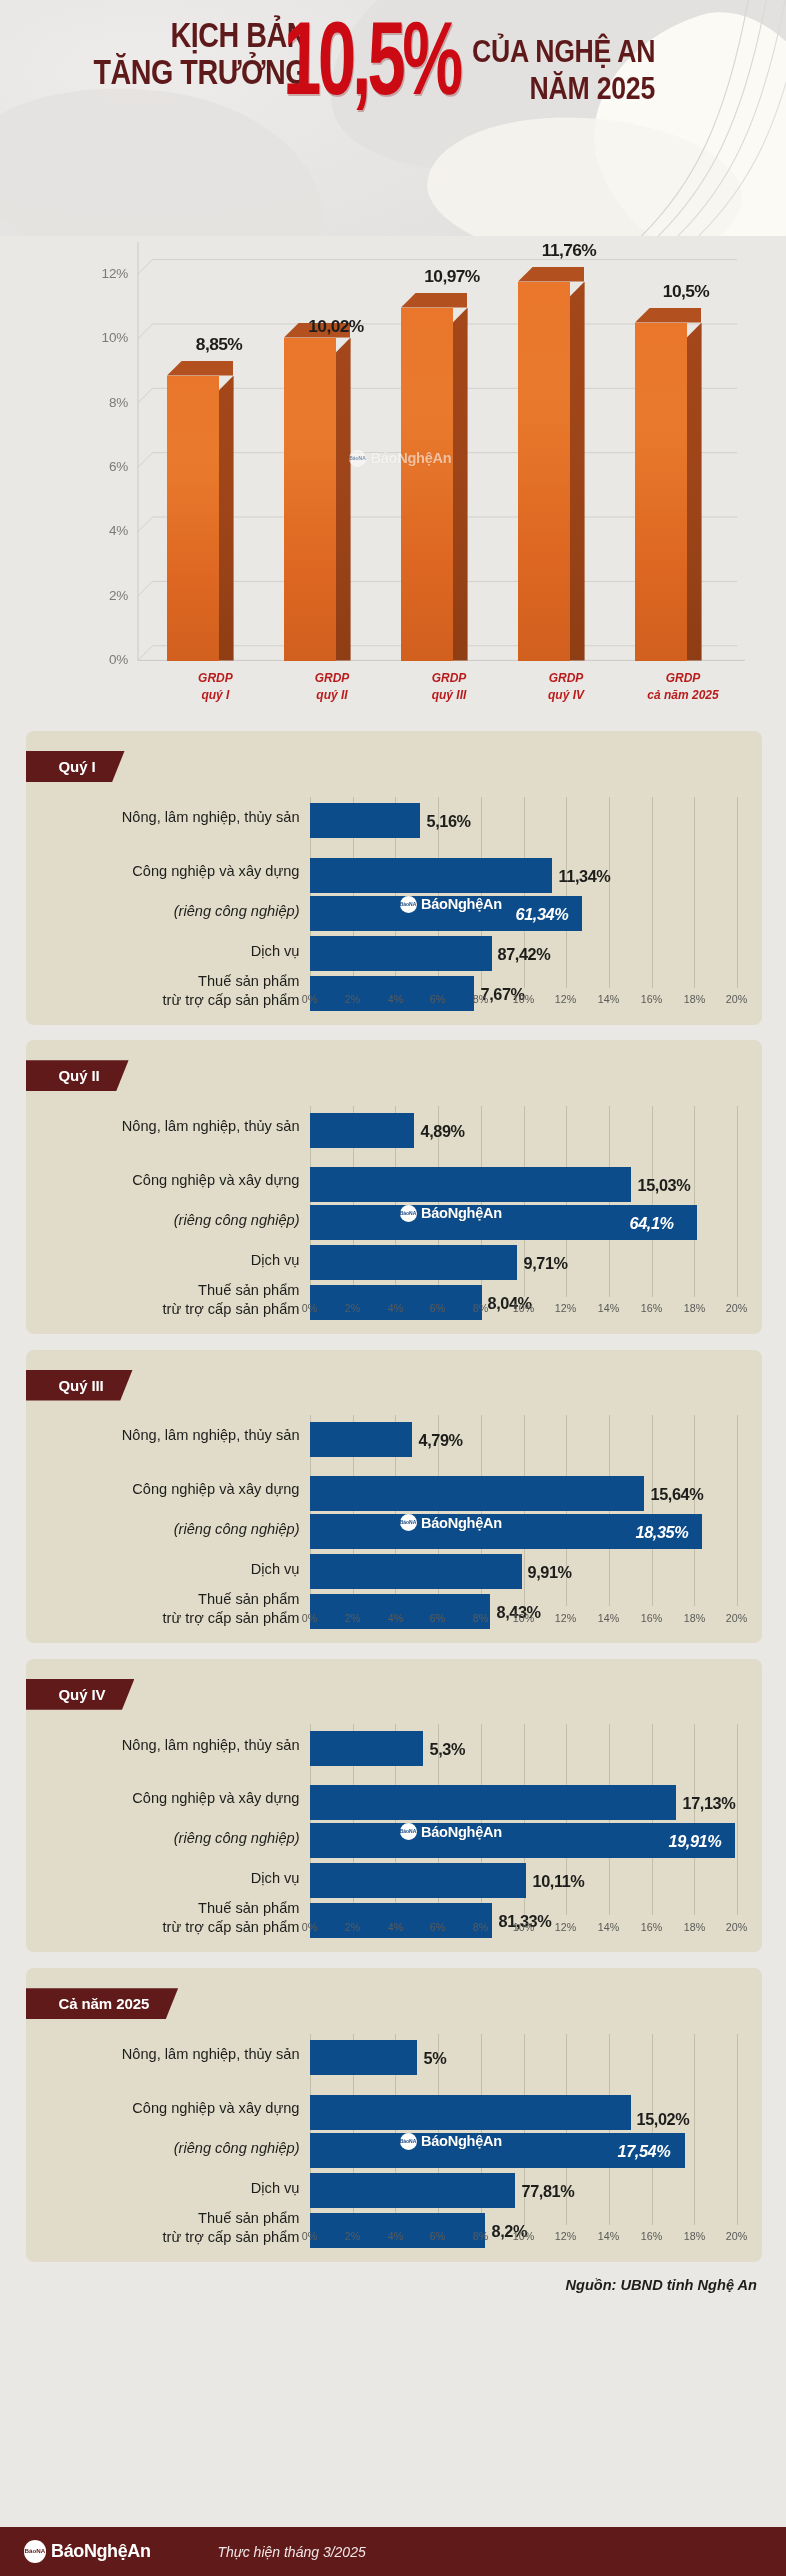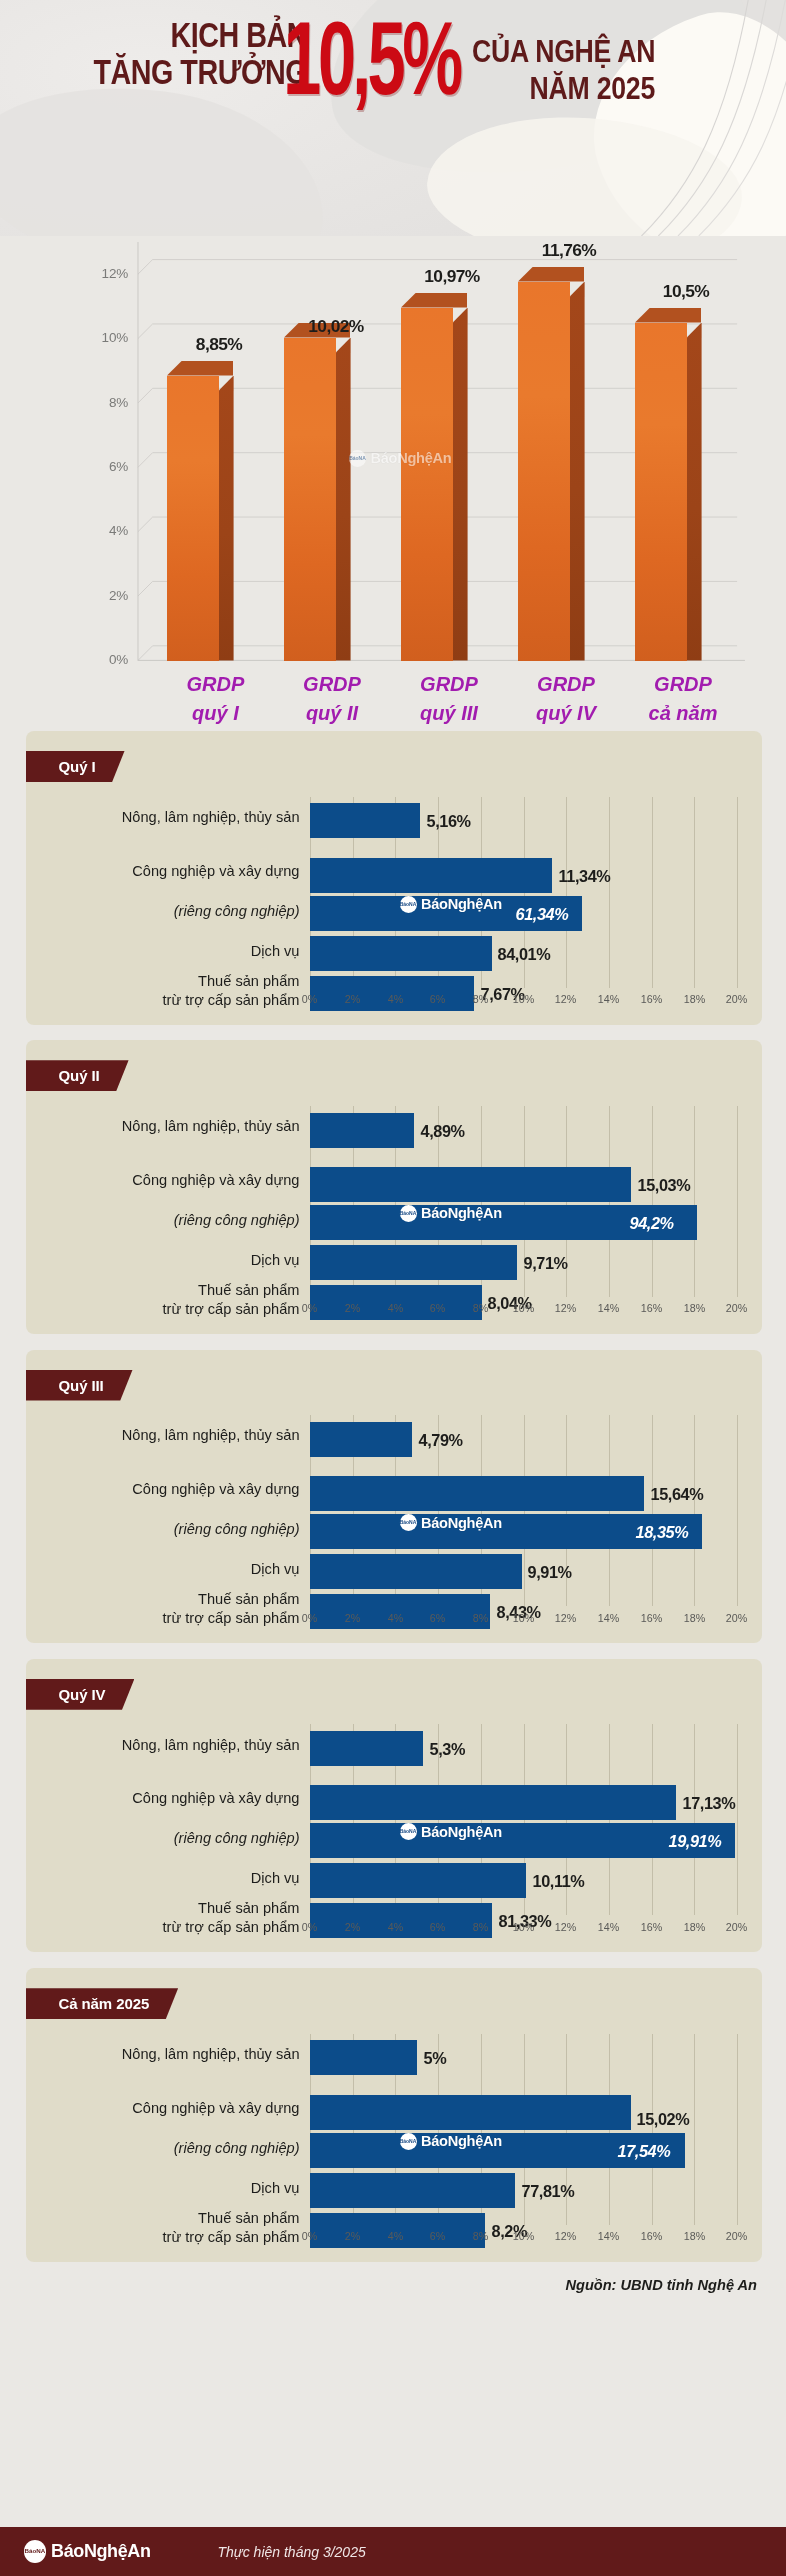--- a/index.html
+++ b/index.html
@@ -108,22 +108,22 @@
     border-bottom:14.6px solid transparent;
     border-top:0; height:0; width:0;
   }
   .cc-val {
     position:absolute; width:112px; text-align:center;
     font-weight:bold; font-size:17.4px; color:#1D1D1B;
     letter-spacing:-0.6px;
   }
   .cc-cat {
     position:absolute; width:112px; text-align:center;
-    font-style:italic; font-weight:bold; font-size:20px;
-    color:#a21caf; line-height:1.45;
+    font-style:italic; font-weight:bold; font-size:12px;
+    color:#b91c1c; line-height:1.45;
   }
   .cc-watermark{
     position:absolute; left:315px; top:208px;
     display:flex; align-items:center; gap:5px;
     opacity:.55;
   }
 
   
   .wm { display:flex; align-items:center; gap:4.5px; }
   .wm-logo {
@@ -366,21 +366,21 @@
           <div class="hc-gridline" style="left: 342px;"></div>
           <div class="hc-gridline" style="left: 384px;"></div>
           <div class="hc-gridline" style="left: 427px;"></div>
           <div class="hc-bar" style="left: 0px; top: 6.7px; width: 110px; background: rgb(12, 76, 138);"></div>
           <div class="hc-val" style="top: 15.7px; left: 117px;">5,16%</div>
           <div class="hc-bar" style="left: 0px; top: 61px; width: 242px; background: rgb(12, 76, 138);"></div>
           <div class="hc-val" style="top: 70px; left: 249px;">11,34%</div>
           <div class="hc-bar" style="left: 0px; top: 99px; width: 272px; background: rgb(12, 76, 138);"></div>
           <div class="hc-val inside" style="top: 108px; left: 206px;">61,34%</div>
           <div class="hc-bar" style="left: 0px; top: 139px; width: 182px; background: rgb(12, 76, 138);"></div>
-          <div class="hc-val" style="top: 148px; left: 188px;">84,01%</div>
+          <div class="hc-val" style="top: 148px; left: 188px;">87,42%</div>
           <div class="hc-bar" style="left: 0px; top: 179px; width: 164px; background: rgb(12, 76, 138);"></div>
           <div class="hc-val" style="top: 188px; left: 171px;">7,67%</div>
           <div class="hc-wm wm">
             <span class="wm-logo">
               <span>BáoNA</span>
             </span>
             <span class="wm-txt">BáoNghệAn</span>
           </div>
         </div>
         <div class="hc-xaxis">
@@ -426,21 +426,21 @@
           <div class="hc-gridline" style="left: 256px;"></div>
           <div class="hc-gridline" style="left: 299px;"></div>
           <div class="hc-gridline" style="left: 342px;"></div>
           <div class="hc-gridline" style="left: 384px;"></div>
           <div class="hc-gridline" style="left: 427px;"></div>
           <div class="hc-bar" style="left: 0px; top: 6.7px; width: 104px; background: rgb(12, 76, 138);"></div>
           <div class="hc-val" style="top: 15.7px; left: 111px;">4,89%</div>
           <div class="hc-bar" style="left: 0px; top: 61px; width: 321px; background: rgb(12, 76, 138);"></div>
           <div class="hc-val" style="top: 70px; left: 328px;">15,03%</div>
           <div class="hc-bar" style="left: 0px; top: 99px; width: 387px; background: rgb(12, 76, 138);"></div>
-          <div class="hc-val inside" style="top: 108px; left: 320px;">94,2%</div>
+          <div class="hc-val inside" style="top: 108px; left: 320px;">64,1%</div>
           <div class="hc-bar" style="left: 0px; top: 139px; width: 207px; background: rgb(12, 76, 138);"></div>
           <div class="hc-val" style="top: 148px; left: 214px;">9,71%</div>
           <div class="hc-bar" style="left: 0px; top: 179px; width: 172px; background: rgb(12, 76, 138);"></div>
           <div class="hc-val" style="top: 188px; left: 178px;">8,04%</div>
           <div class="hc-wm wm">
             <span class="wm-logo">
               <span>BáoNA</span>
             </span>
             <span class="wm-txt">BáoNghệAn</span>
           </div>

